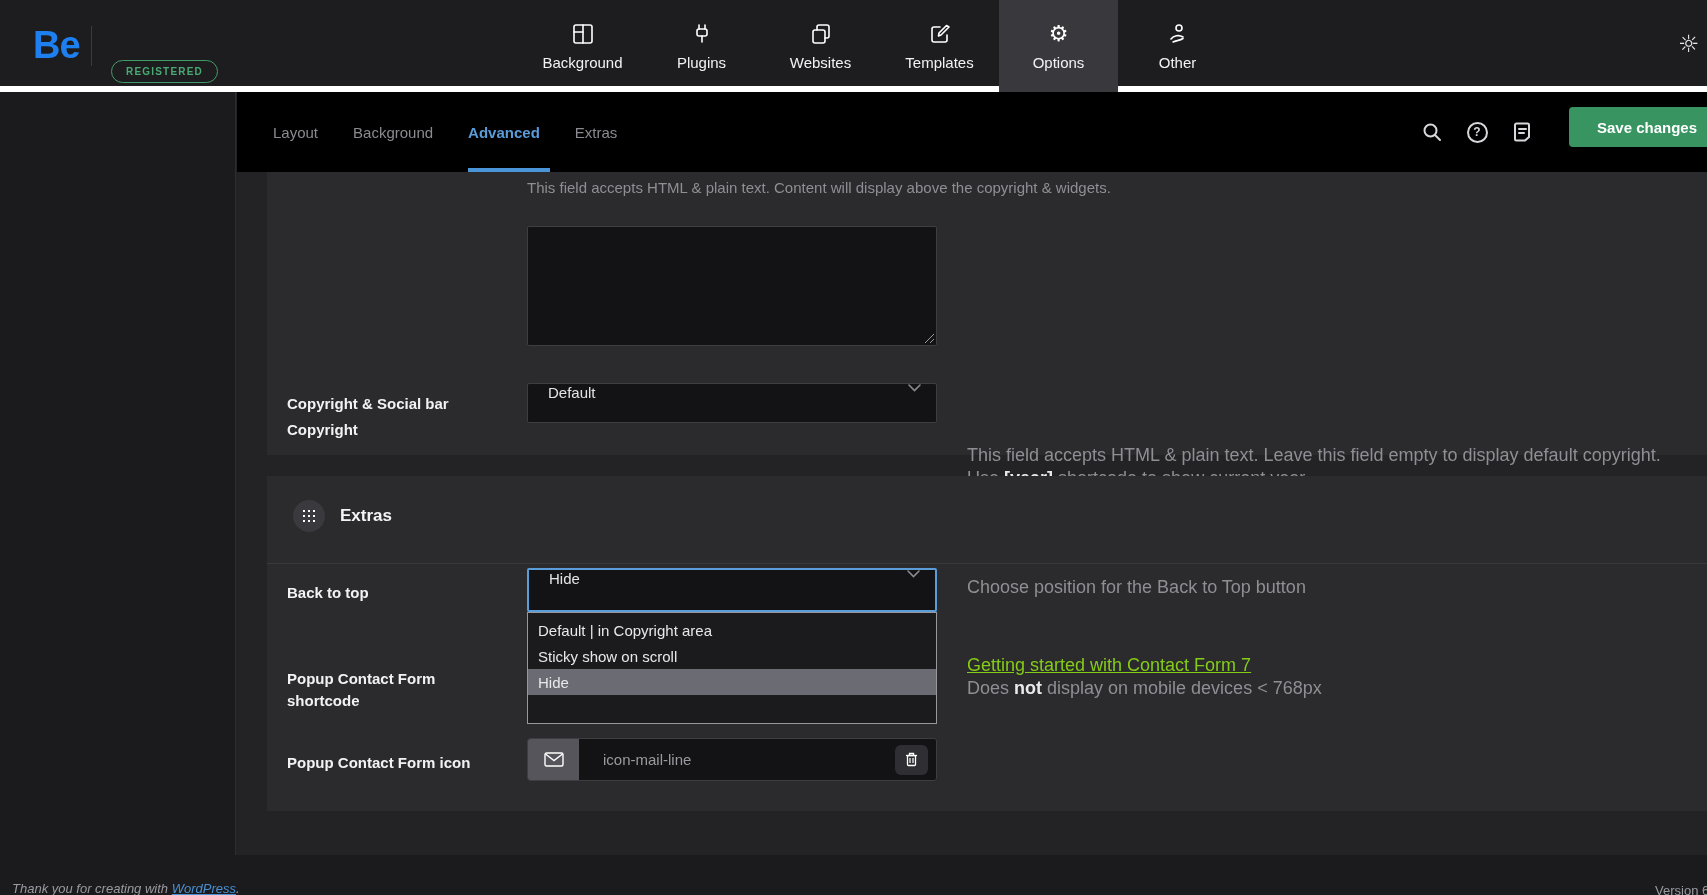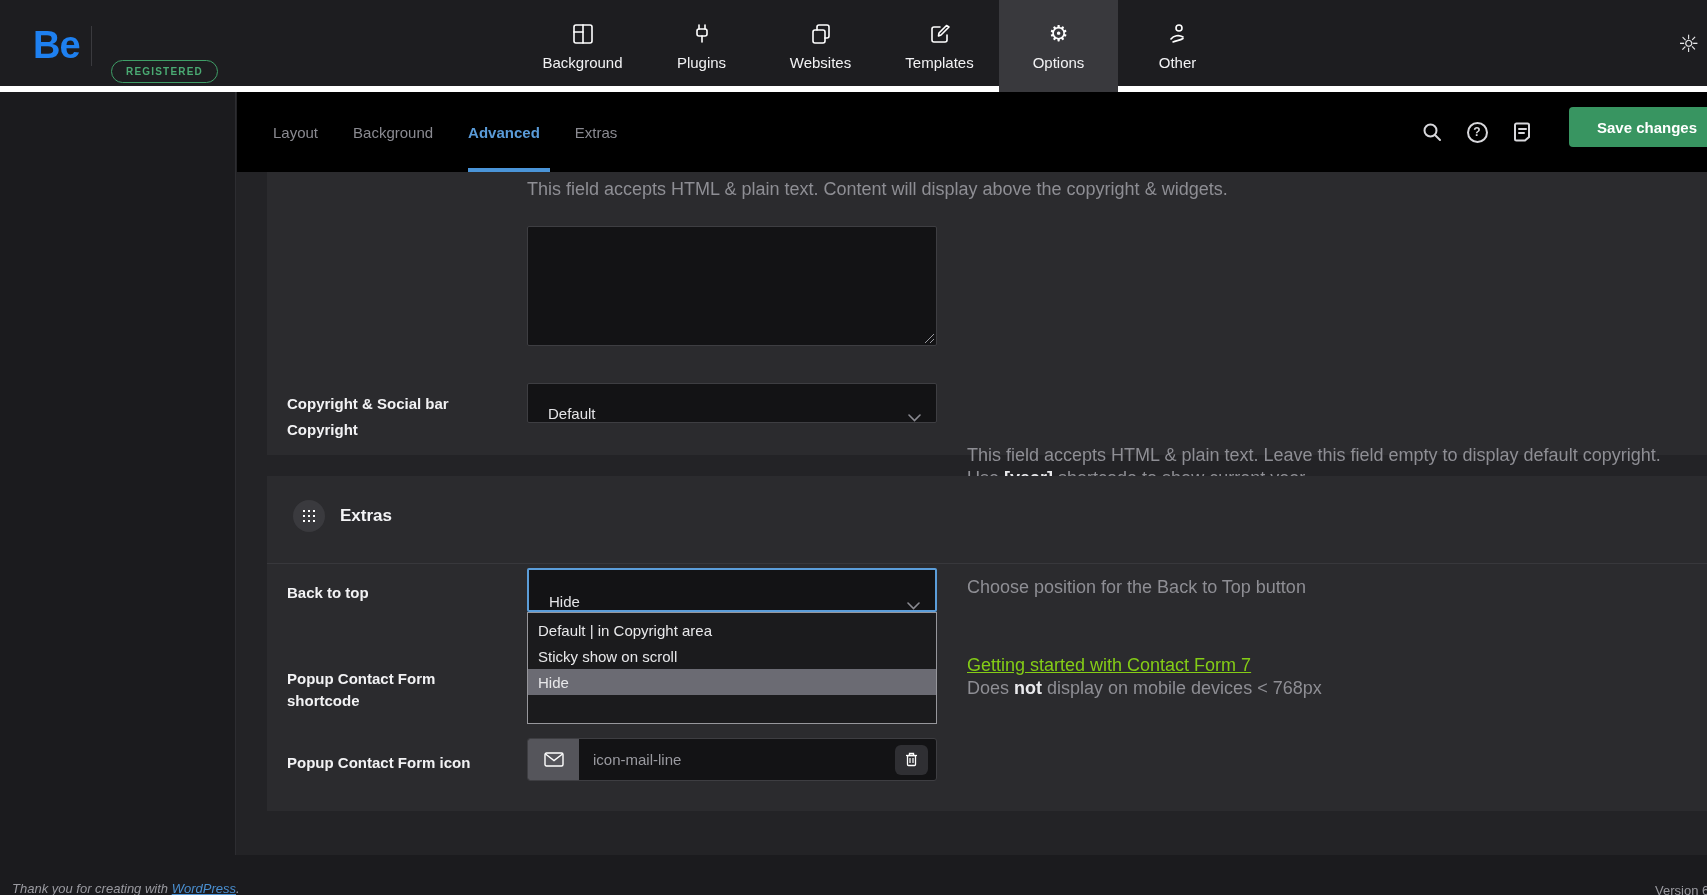--- a/index.html
+++ b/index.html
@@ -47,49 +47,49 @@
     display:flex; align-items:center; justify-content:flex-start; padding-left:28px; cursor:pointer; }
 
   
   .card { position:absolute; left:267px; width:1440px; background:#2b2b2e; }
   #card-copyright { top:172px; height:283px; }
   #card-extras { top:476px; height:335px; }
 
   .field-label { position:absolute; left:20px; font-size:15px; font-weight:700; color:#f2f2f4; }
   .help { position:absolute; left:700px; font-size:18px; color:#8e8e94; line-height:23px; }
   .help b { color:#e9e9ec; }
-  .intro-help { position:absolute; left:260px; top:7px; font-size:18px; color:#8e8e94; }
+  .intro-help { position:absolute; left:260px; top:7px; font-size:15px; color:#8e8e94; }
 
   .textarea-wrap { position:absolute; left:260px; top:54px; width:410px; height:120px; }
   textarea.field { width:410px; height:120px; background:#131315; border:1px solid #3e3e42;
     border-radius:2px; resize:none; color:#ddd; font-family:"Liberation Sans",sans-serif; }
   .resize-grip { position:absolute; right:2px; bottom:2px; width:12px; height:12px; pointer-events:none; }
 
   .select { position:absolute; left:260px; width:410px; height:40px; background:#131315;
-    border:1px solid #3e3e42; border-radius:2px; display:flex; align-items:flex-end;
+    border:1px solid #3e3e42; border-radius:2px; display:flex; align-items:flex-start;
     padding:0 15px 0 20px; cursor:pointer; }
   .select .select-value { flex:1; font-size:15px; color:#e4e4e7; }
   .select.focused { border:2px solid #5b9dd9; height:44px; }
 
   
   .dropdown { position:absolute; left:260px; top:136px; width:410px; height:112px;
     background:#1b1b1d; border:1px solid #97979c; z-index:30; padding:4px 0; }
   .dd-option { height:26px; display:flex; align-items:center; padding-left:10px;
     font-size:15px; color:#e8e8ea; cursor:pointer; }
   .dd-option.selected { background:#6b6b73; }
 
   .link { color:#84cc16; text-decoration:underline; cursor:pointer; }
 
   
   .icon-input { position:absolute; left:260px; top:262px; width:410px; height:43px;
     background:#131315; border:1px solid #3e3e42; border-radius:3px; display:flex; align-items:stretch; }
   .icon-input .prefix { width:51px; background:#55555b; display:flex; align-items:center;
     justify-content:center; border-radius:2px 0 0 2px; }
   .icon-input input { flex:1; background:transparent; border:none; outline:none; color:#9a9aa0;
-    font-size:15px; padding-left:14px; font-family:"Liberation Sans",sans-serif; }
+    font-size:15px; padding-left:24px; font-family:"Liberation Sans",sans-serif; }
   .trash-btn { width:33px; height:30px; align-self:center; margin-right:8px; background:#2f2f33;
     border-radius:6px; display:flex; align-items:center; justify-content:center; cursor:pointer; }
 
   
   .section-head-icon { position:absolute; left:26px; top:24px; width:32px; height:32px;
     border-radius:50%; background:#3a3a3e; display:flex; align-items:center; justify-content:center; }
   .section-title { position:absolute; left:73px; top:30px; font-size:17px; font-weight:700; color:#f4f4f6; }
   .section-divider { position:absolute; left:0; top:87px; width:100%; height:1px; background:#38383c; }
 
   

